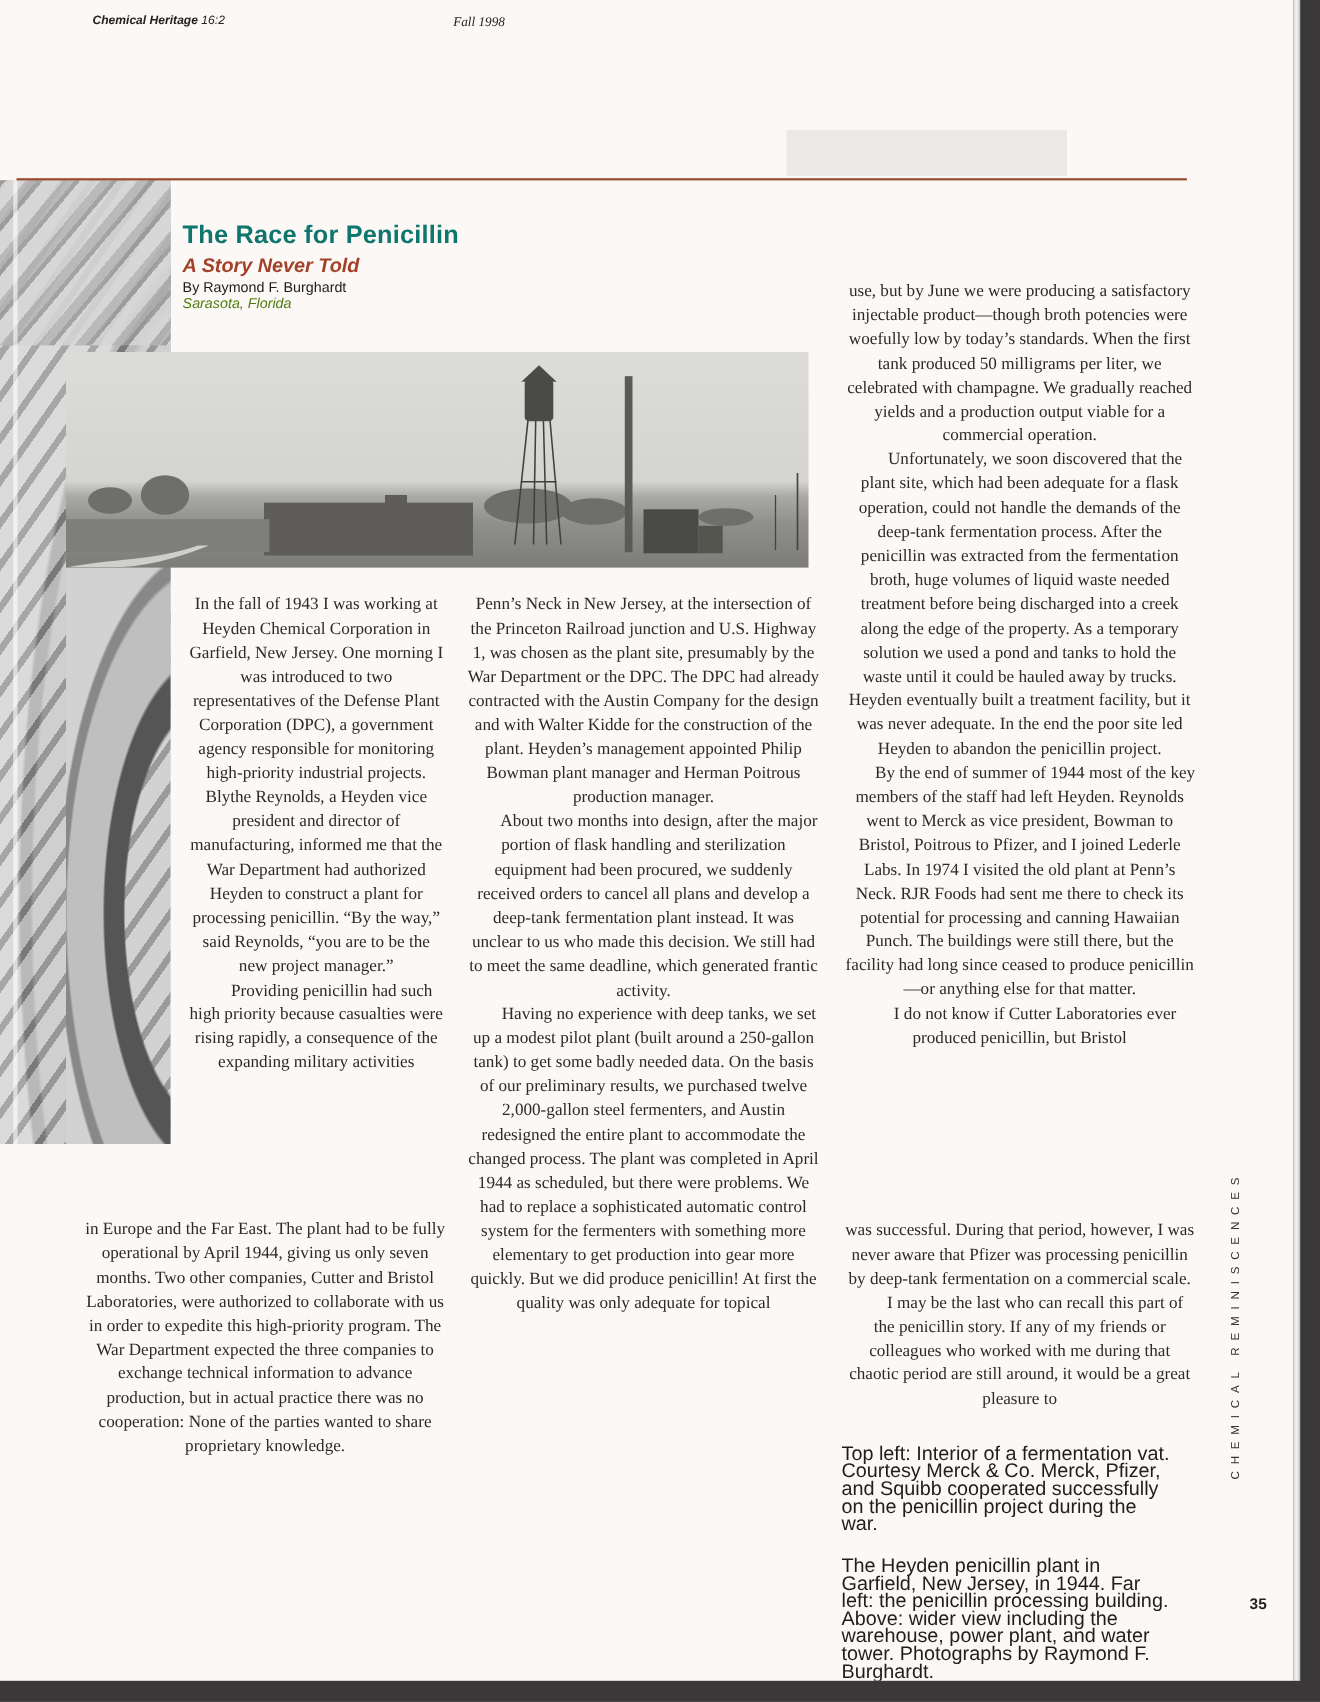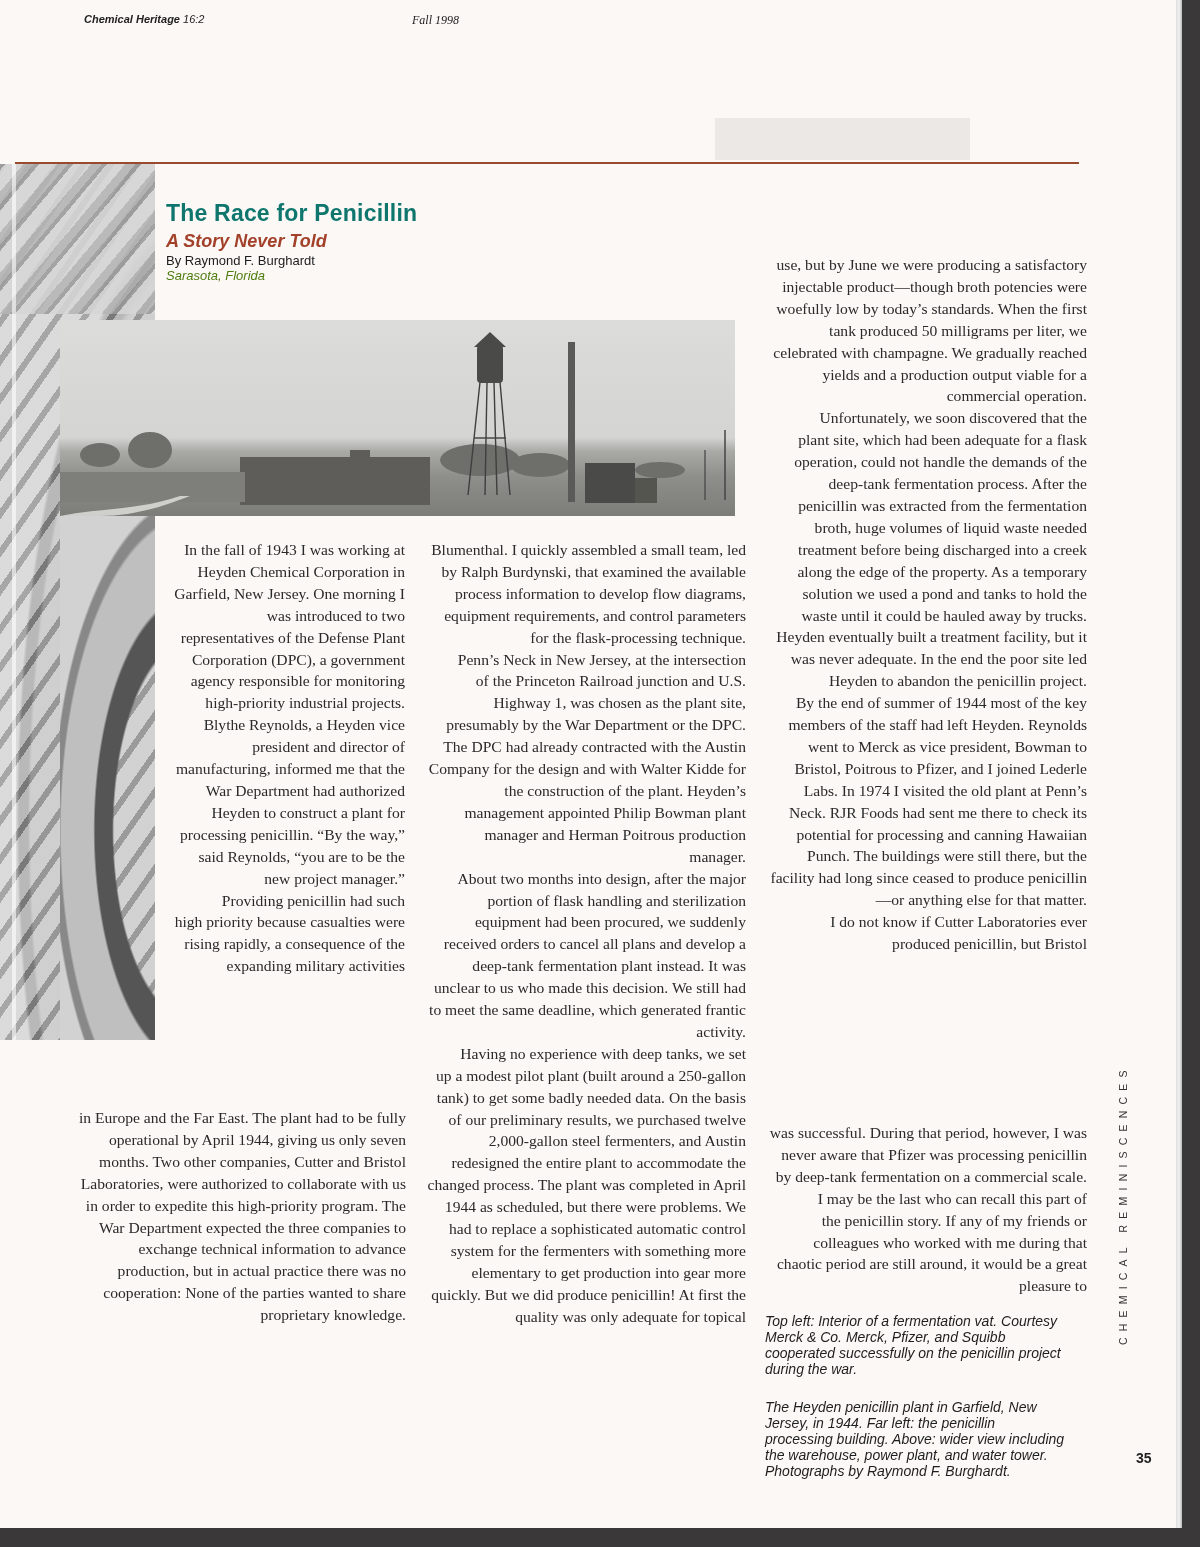--- a/index.html
+++ b/index.html
@@ -62,34 +62,34 @@
   .plant-photo {
     position: absolute; left: 60px; top: 320px; width: 675px; height: 196px; overflow: hidden;
     background: linear-gradient(180deg, #dcdcda 0%, #d4d4d2 60%, #a9a9a6 67%, #8e8e8b 80%, #7c7c79 100%);
   }
   .plant-photo svg { position: absolute; left: 0; top: 0; width: 675px; height: 196px; }
 
   
   .col {
     position: absolute; font-family: "Liberation Serif", serif; font-size: 15.6px; line-height: 21.9px; color: #2a2a2a;
   }
-  .col p { text-align: right; }
+  .col p { text-align: center; }
   .col p + p { text-indent: 28px; }
   .col-1a { left: 170px; top: 539px; width: 235px; }
   .col-1b { left: 76px; top: 1107px; width: 330px; }
   .col-2 { left: 424px; top: 539px; width: 322px; }
   .col-3 { left: 767px; top: 254px; width: 320px; }
   .col-3 p.first { text-indent: 0; }
-  .col-3b { left: 767px; top: 1108px; width: 320px; margin-top: 14px; }
+  .col-3b { left: 767px; top: 1108px; width: 320px; }
   .col-3b p { text-indent: 28px; }
   .col-3b p.cont { text-indent: 0; }
 
   .captions {
     position: absolute; left: 765px; top: 1313px; width: 300px;
-    font-family: "Liberation Sans", sans-serif; font-style: italic; font-size: 14px; line-height: 16px; color: #1e1e1e;
+    font-family: "Liberation Sans", sans-serif; font-size: 18px; line-height: 16px; color: #1e1e1e;
   }
   .captions p + p { margin-top: 22px; }
 
   .section-label {
     position: absolute; left: 1117px; top: 1345px; width: 160px; height: 16px;
     transform-origin: 0 0; transform: rotate(-90deg);
     font-family: "Liberation Sans", sans-serif; font-size: 10.5px; letter-spacing: 6.2px; color: #333; white-space: nowrap;
   }
   .page-number {
     position: absolute; left: 1136px; top: 1450px;
@@ -156,21 +156,20 @@
 
   <div class="col col-1a">
     <p>In the fall of 1943 I was working at Heyden Chemical Corporation in Garfield, New Jersey. One morning I was introduced to two representatives of the Defense Plant Corporation (DPC), a government agency responsible for monitoring high-priority industrial projects. Blythe Reynolds, a Heyden vice president and director of manufacturing, informed me that the War Department had authorized Heyden to construct a plant for processing penicillin. “By the way,” said Reynolds, “you are to be the new project manager.”</p>
     <p>Providing penicillin had such high priority because casualties were rising rapidly, a consequence of the expanding military activities</p>
   </div>
   <div class="col col-1b">
     <p>in Europe and the Far East. The plant had to be fully operational by April 1944, giving us only seven months. Two other companies, Cutter and Bristol Laboratories, were authorized to collaborate with us in order to expedite this high-priority program. The War Department expected the three companies to exchange technical information to advance production, but in actual practice there was no cooperation: None of the parties wanted to share proprietary knowledge.</p>
   </div>
 
   <div class="col col-2">
-    <p>Blumenthal. I quickly assembled a small team, led by Ralph Burdynski, that examined the available process information to develop flow diagrams, equipment requirements, and control parameters for the flask-processing technique.</p>
     <p>Penn’s Neck in New Jersey, at the intersection of the Princeton Railroad junction and U.S. Highway 1, was chosen as the plant site, presumably by the War Department or the DPC. The DPC had already contracted with the Austin Company for the design and with Walter Kidde for the construction of the plant. Heyden’s management appointed Philip Bowman plant manager and Herman Poitrous production manager.</p>
     <p>About two months into design, after the major portion of flask handling and sterilization equipment had been procured, we suddenly received orders to cancel all plans and develop a deep-tank fermentation plant instead. It was unclear to us who made this decision. We still had to meet the same deadline, which generated frantic activity.</p>
     <p>Having no experience with deep tanks, we set up a modest pilot plant (built around a 250-gallon tank) to get some badly needed data. On the basis of our preliminary results, we purchased twelve 2,000-gallon steel fermenters, and Austin redesigned the entire plant to accommodate the changed process. The plant was completed in April 1944 as scheduled, but there were problems. We had to replace a sophisticated automatic control system for the fermenters with something more elementary to get production into gear more quickly. But we did produce penicillin! At first the quality was only adequate for topical</p>
   </div>
 
   <div class="col col-3">
     <p class="first">use, but by June we were producing a satisfactory injectable product—though broth potencies were woefully low by today’s standards. When the first tank produced 50 milligrams per liter, we celebrated with champagne. We gradually reached yields and a production output viable for a commercial operation.</p>
     <p>Unfortunately, we soon discovered that the plant site, which had been adequate for a flask operation, could not handle the demands of the deep-tank fermentation process. After the penicillin was extracted from the fermentation broth, huge volumes of liquid waste needed treatment before being discharged into a creek along the edge of the property. As a temporary solution we used a pond and tanks to hold the waste until it could be hauled away by trucks. Heyden eventually built a treatment facility, but it was never adequate. In the end the poor site led Heyden to abandon the penicillin project.</p>
     <p>By the end of summer of 1944 most of the key members of the staff had left Heyden. Reynolds went to Merck as vice president, Bowman to Bristol, Poitrous to Pfizer, and I joined Lederle Labs. In 1974 I visited the old plant at Penn’s Neck. RJR Foods had sent me there to check its potential for processing and canning Hawaiian Punch. The buildings were still there, but the facility had long since ceased to produce penicillin—or anything else for that matter.</p>
     <p>I do not know if Cutter Laboratories ever produced penicillin, but Bristol</p>

